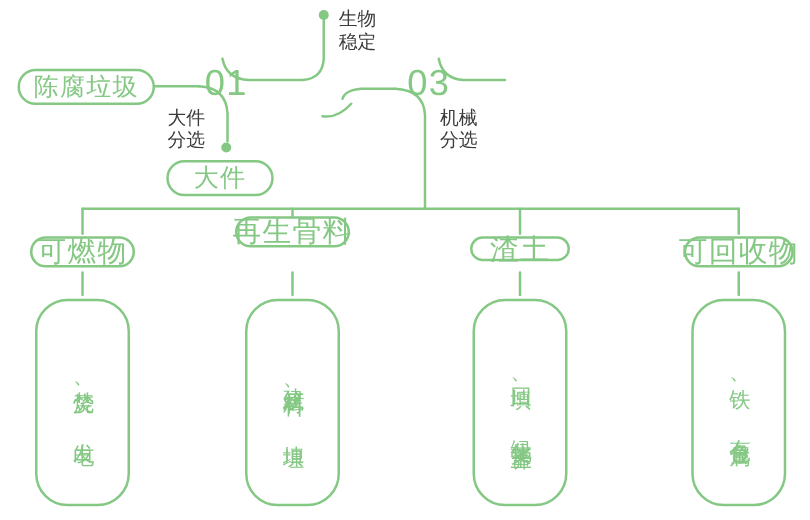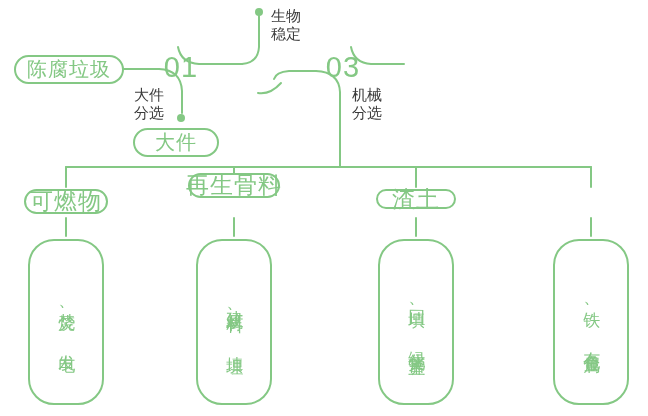--- a/index.html
+++ b/index.html
@@ -129,17 +129,18 @@
   <div class="pill cat" style="left:188px;top:173px;width:92px;height:25px;">再生骨料</div>
   <div class="obox" style="left:196px;">
     <span class="vtext">建筑材料、　填埋</span>
   </div>
 
   <div class="pill cat" style="left:376px;top:189px;width:80px;height:20px;">渣土</div>
   <div class="obox" style="left:378px;">
     <span class="vtext">回填、　绿化营养土</span>
   </div>
 
+  <div class="pill cat" style="left:547px;top:189px;width:88px;height:25px;">可回收物</div>
   <div class="obox" style="left:553px;">
     <span class="vtext">铁、　有色金属</span>
   </div>
 
 </div>
 
 </body></html>

